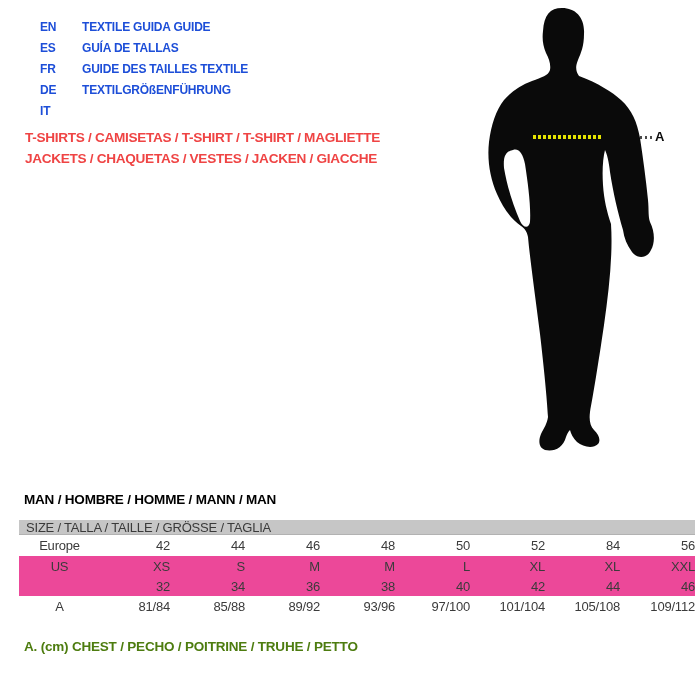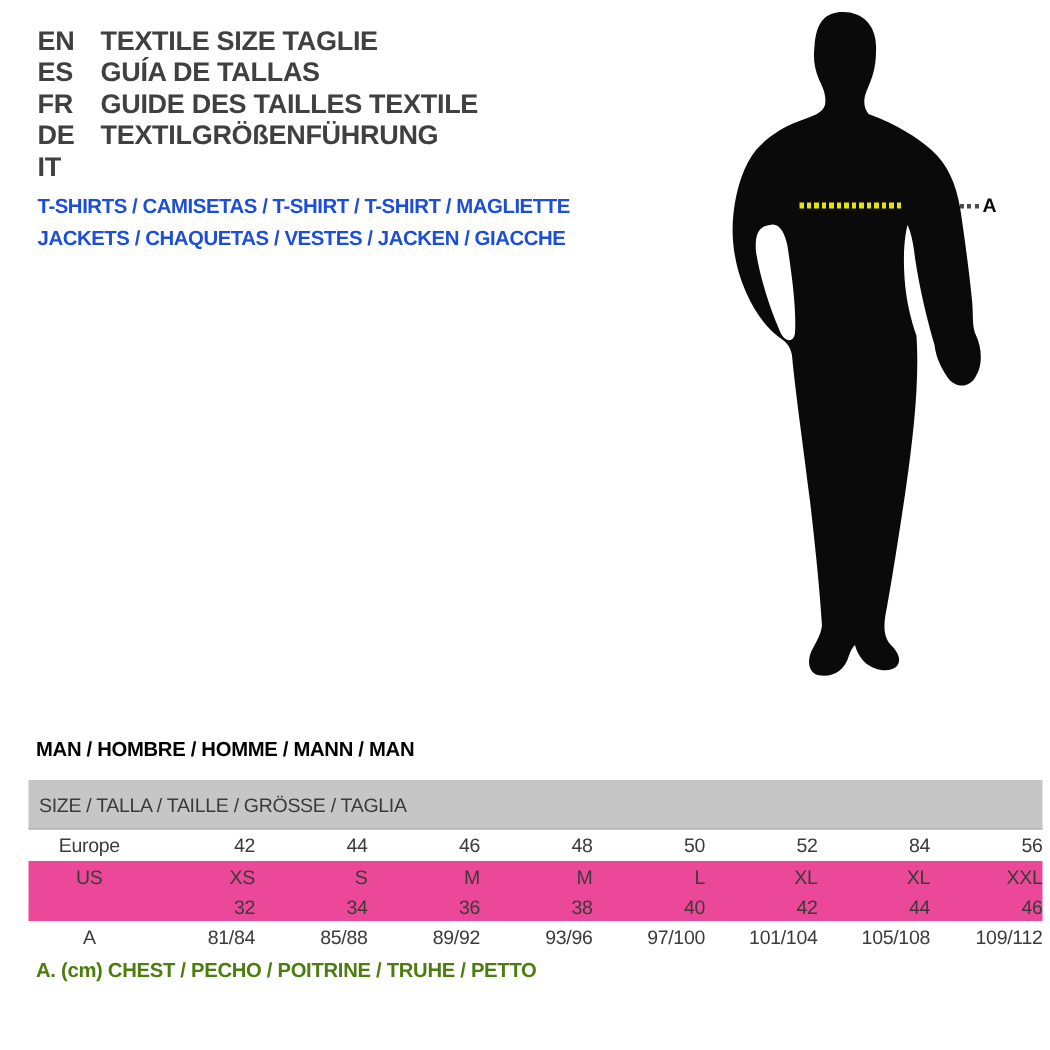--- a/index.html
+++ b/index.html
@@ -2,62 +2,62 @@
 <html><head>
 <meta charset="utf-8">
 <style>
   html,body{margin:0;padding:0;}
   body{
     width:700px;height:700px;position:relative;background:#ffffff;
     font-family:"Liberation Sans", sans-serif;color:#111;overflow:hidden;
   }
   
   .lang-block{position:absolute;left:25px;top:17px;}
-  .lang-row{display:flex;line-height:21px;font-size:18px;font-weight:700;letter-spacing:-0.2px;color:#404040;}
+  .lang-row{display:flex;line-height:21px;font-size:12px;font-weight:700;letter-spacing:-0.2px;color:#1d4ed8;margin-left:15px;}
   .lang-code{width:42px;flex:0 0 42px;}
   
   .category-block{position:absolute;left:25px;top:127px;}
-  .category-line{line-height:21px;font-size:13.6px;font-weight:700;letter-spacing:-0.3px;color:#1d4ed8;}
+  .category-line{line-height:21px;font-size:13.6px;font-weight:700;letter-spacing:-0.3px;color:#ef4444;}
   
   .figure-svg{position:absolute;left:0;top:0;pointer-events:none;}
   
   .measure-yellow{
     position:absolute;left:533px;top:135px;width:69px;height:4px;
     background:repeating-linear-gradient(90deg,#e5e400 0 3px,transparent 3px 5px);
   }
   .measure-dashes{
     position:absolute;left:640px;top:136px;width:13px;height:2.5px;
     background:repeating-linear-gradient(90deg,#4a4a4a 0 2.5px,transparent 2.5px 5px);
   }
   .measure-label{
     position:absolute;left:655px;top:129px;font-size:13px;font-weight:700;color:#0a0a0a;
   }
   
   .man-title{position:absolute;left:24px;top:491px;font-size:13.5px;font-weight:700;letter-spacing:-0.2px;color:#000000;line-height:17px;}
   .size-table{position:absolute;left:19px;top:520px;width:676px;font-size:13px;color:#3b3b3b;letter-spacing:-0.2px;}
   .t-header{
-    height:33px;background:#c6c6c6;border-bottom:1px solid #b2b2b2;
+    height:15px;background:#c6c6c6;border-bottom:1px solid #b2b2b2;
     display:flex;align-items:center;padding-left:7px;box-sizing:border-box;
     font-size:13px;color:#3a3a3a;
   }
   .t-row{display:grid;grid-template-columns:76px repeat(8,75px);align-items:center;}
   .t-row.h21{height:21px;}
   .t-row.h20{height:20px;}
   .t-row.shaded{background:#ec4899;}
   .t-label{padding-left:5px;text-align:center;}
   .t-cell{text-align:right;}
   .footnote{position:absolute;left:24px;top:639px;font-size:13.5px;font-weight:700;letter-spacing:-0.2px;color:#4d7c0f;}
 </style>
 </head>
 <body>
 
 <div class="lang-block">
   <div class="lang-row">
     <span class="lang-code">EN</span>
-    <span class="lang-name">TEXTILE SIZE TAGLIE</span>
+    <span class="lang-name">TEXTILE GUIDA GUIDE</span>
   </div>
   <div class="lang-row">
     <span class="lang-code">ES</span>
     <span class="lang-name">GUÍA DE TALLAS</span>
   </div>
   <div class="lang-row">
     <span class="lang-code">FR</span>
     <span class="lang-name">GUIDE DES TAILLES TEXTILE</span>
   </div>
   <div class="lang-row">

